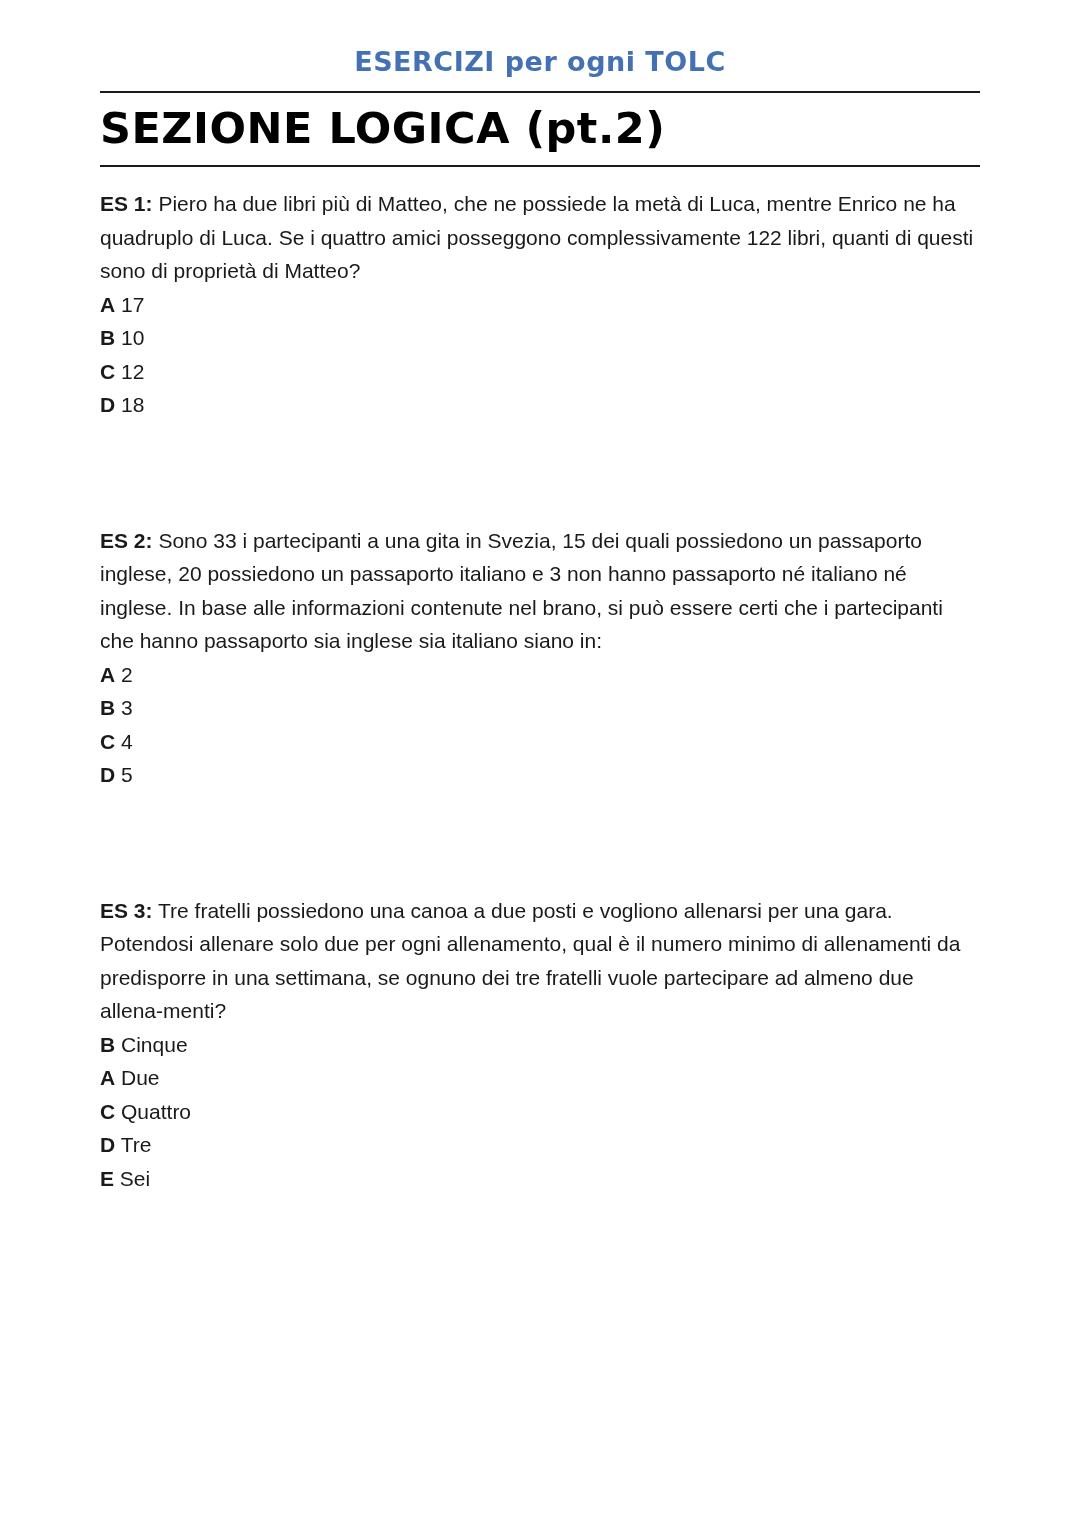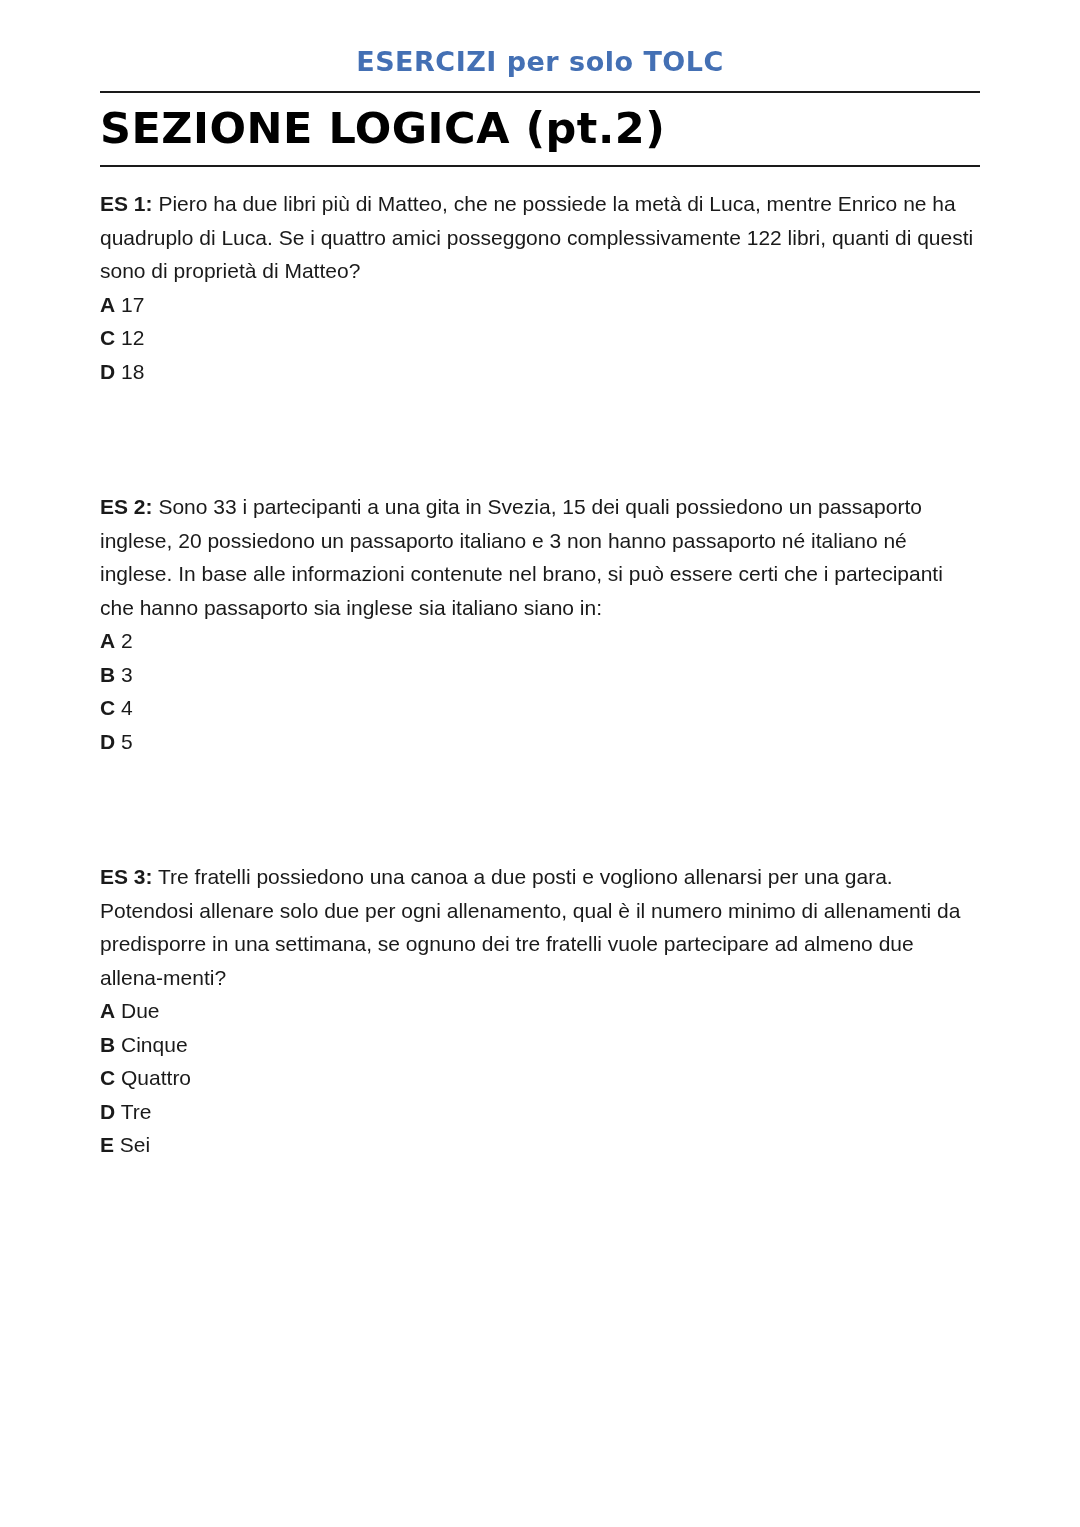--- a/index.html
+++ b/index.html
@@ -55,39 +55,43 @@
     margin: 0;
     padding: 0;
   }
   .option b { font-weight: 700; }
 </style>
 </head>
 <body>
 
 <div class="page">
 
-  <h2 class="doc-header">ESERCIZI per solo TOLC</h2>
+  <h2 class="doc-header">ESERCIZI per ogni TOLC</h2>
 
   <hr class="rule">
 
   <h1 class="doc-title">SEZIONE LOGICA (pt.2)</h1>
 
   <hr class="rule">
 
   <div class="content">
 
     <section class="exercise">
       <p class="question">
         <b class="es-label">ES 1:</b>
         <span>Piero ha due libri più di Matteo, che ne possiede la metà di Luca, mentre Enrico ne ha quadruplo di Luca. Se i quattro amici posseggono complessivamente 122 libri, quanti di questi sono di proprietà di Matteo?</span>
       </p>
       <ul class="options">
         <li class="option">
           <b>A</b>
           <span>17</span>
+        </li>
+        <li class="option">
+          <b>B</b>
+          <span>10</span>
         </li>
         <li class="option">
           <b>C</b>
           <span>12</span>
         </li>
         <li class="option">
           <b>D</b>
           <span>18</span>
         </li>
       </ul>
@@ -118,26 +122,26 @@
       </ul>
     </section>
 
     <section class="exercise">
       <p class="question">
         <b class="es-label">ES 3:</b>
         <span>Tre fratelli possiedono una canoa a due posti e vogliono allenarsi per una gara. Potendosi allenare solo due per ogni allenamento, qual è il numero minimo di allenamenti da predisporre in una settimana, se ognuno dei tre fratelli vuole partecipare ad almeno due allena-menti?</span>
       </p>
       <ul class="options">
         <li class="option">
+          <b>B</b>
+          <span>Cinque</span>
+        </li>
+        <li class="option">
           <b>A</b>
           <span>Due</span>
-        </li>
-        <li class="option">
-          <b>B</b>
-          <span>Cinque</span>
         </li>
         <li class="option">
           <b>C</b>
           <span>Quattro</span>
         </li>
         <li class="option">
           <b>D</b>
           <span>Tre</span>
         </li>
         <li class="option">

